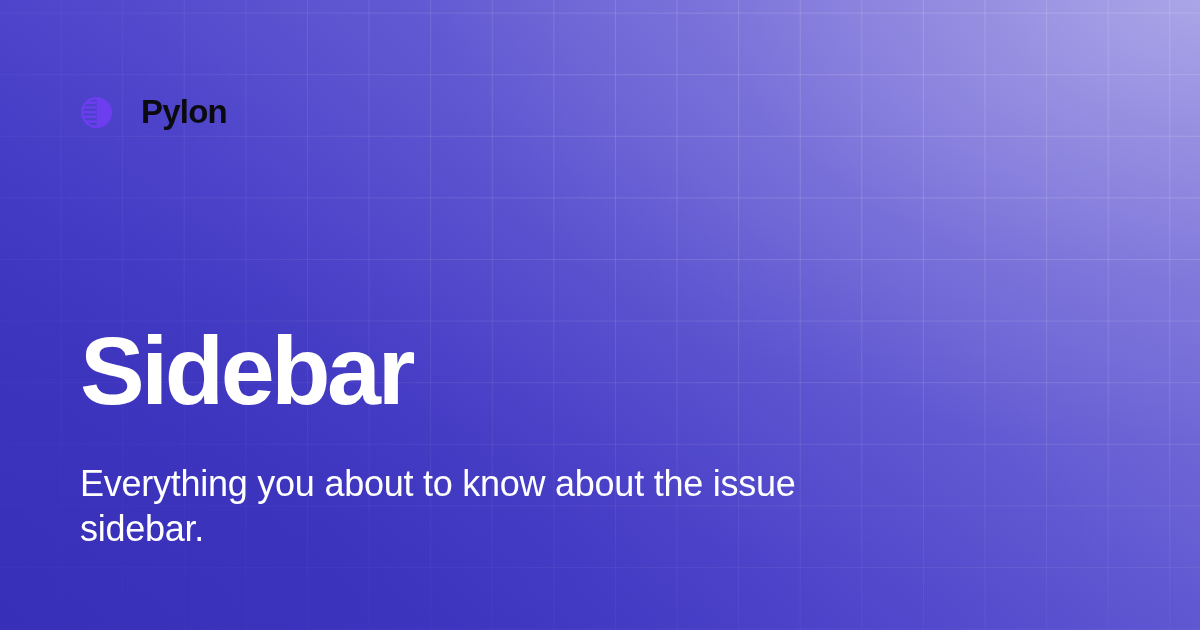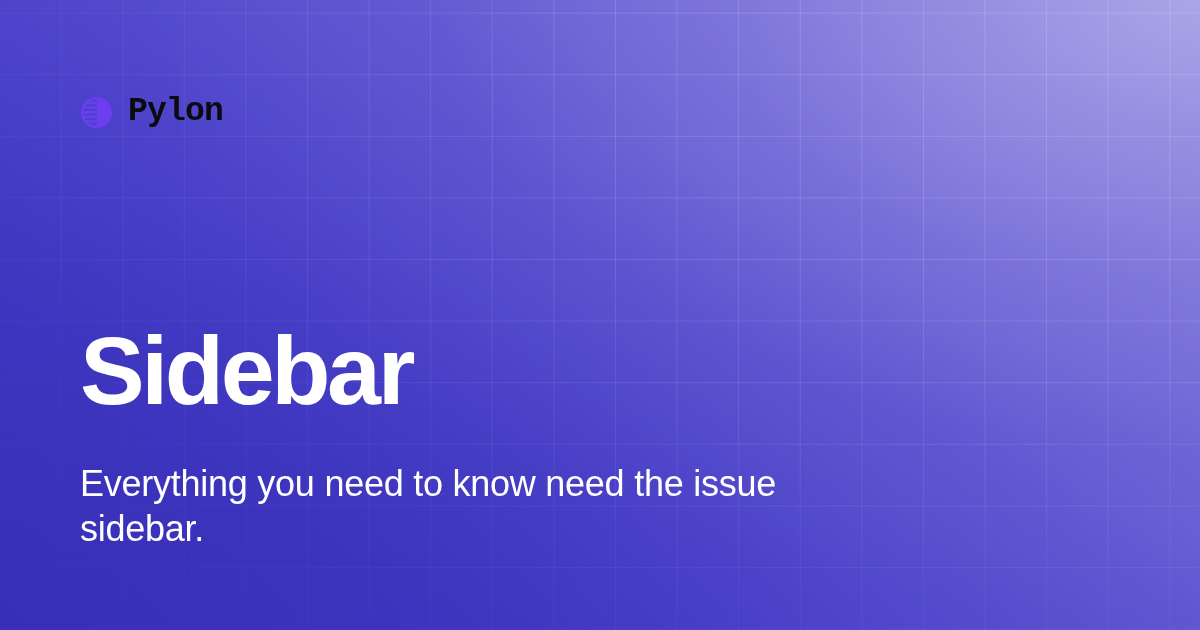--- a/index.html
+++ b/index.html
@@ -90,23 +90,22 @@
     z-index: 5;
   }
 
   
   .brand {
     position: absolute;
     left: 80px;
     top: 90px;
     display: flex;
     align-items: center;
-    gap: 15px;
+    gap: 28px;
     height: 44px;
-    font-family: Liberation Mono, monospace;
   }
 
   .brand-mark {
     width: 33px;
     height: 33px;
     display: block;
     flex: 0 0 33px;
   }
 
   .brand-name {
@@ -181,17 +180,17 @@
           <rect x="0" y="35.4" width="48" height="3.4" fill="#6D3DF0"></rect>
         </g>
 
         <circle cx="24" cy="24" r="20.8" fill="none" stroke="#6D3DF0" stroke-width="3.4"></circle>
       </svg>
       <span class="brand-name">Pylon</span>
     </div>
 
     <div class="headline-block">
       <h1 class="page-title">Sidebar</h1>
-      <p class="page-subtitle">Everything you need to know need the issue sidebar.</p>
+      <p class="page-subtitle">Everything you about to know about the issue sidebar.</p>
     </div>
 
   </div>
 </div>
 
 </body></html>

